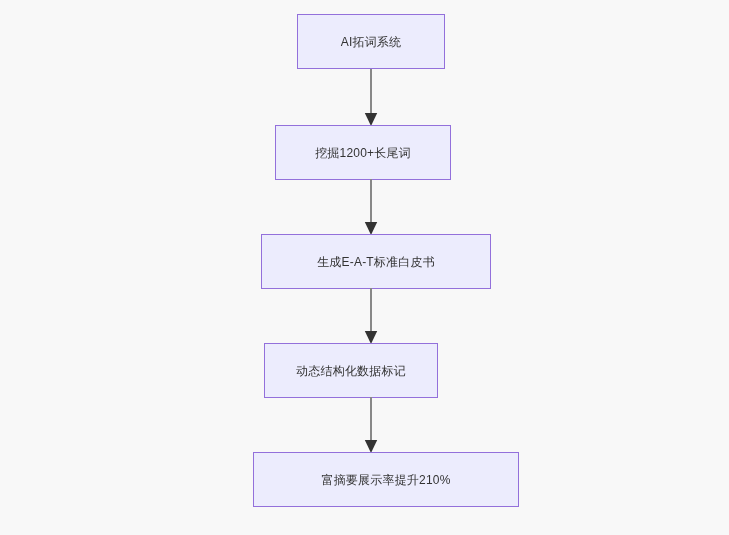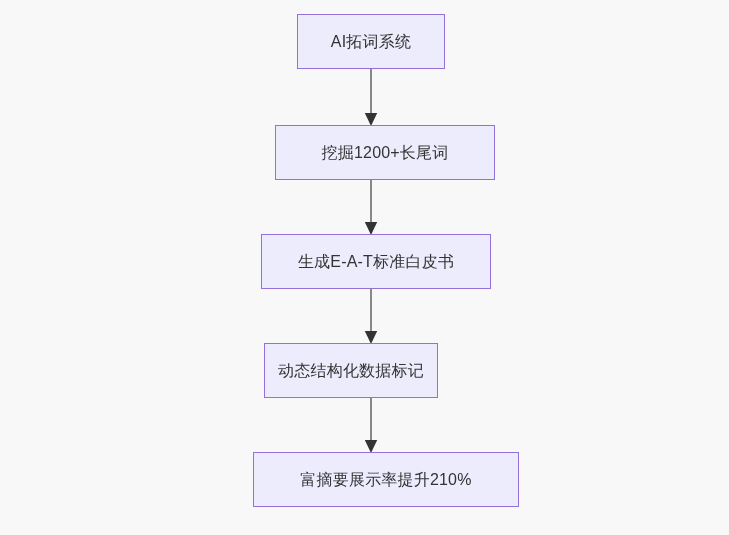--- a/index.html
+++ b/index.html
@@ -24,36 +24,36 @@
     box-sizing: border-box;
     background: #ececfd;
     border: 1.5px solid #9370db;
     display: flex;
     align-items: center;
     justify-content: center;
     height: 55px;
     border-radius: 0;
   }
   .node-label {
-    font-size: 16px;
+    font-size: 12px;
     line-height: 1;
     color: #333333;
     letter-spacing: 0.2px;
     white-space: nowrap;
     font-weight: 400;
   }
   .edge {
     position: absolute;
     width: 26px;
     overflow: visible;
     pointer-events: none;
   }
   
   #node-0 { left: 297px; top: 14px;  width: 148px; }
-  #node-1 { left: 275px; top: 125px; width: 220px; }
+  #node-1 { left: 275px; top: 125px; width: 176px; }
   #node-2 { left: 261px; top: 234px; width: 230px; }
   #node-3 { left: 264px; top: 343px; width: 174px; }
   #node-4 { left: 253px; top: 452px; width: 266px; }
 
   
   #edge-0 { left: 358px; top: 69px;  height: 57px; }
   #edge-1 { left: 358px; top: 179px; height: 56px; }
   #edge-2 { left: 358px; top: 288px; height: 56px; }
   #edge-3 { left: 358px; top: 397px; height: 56px; }
 </style>

